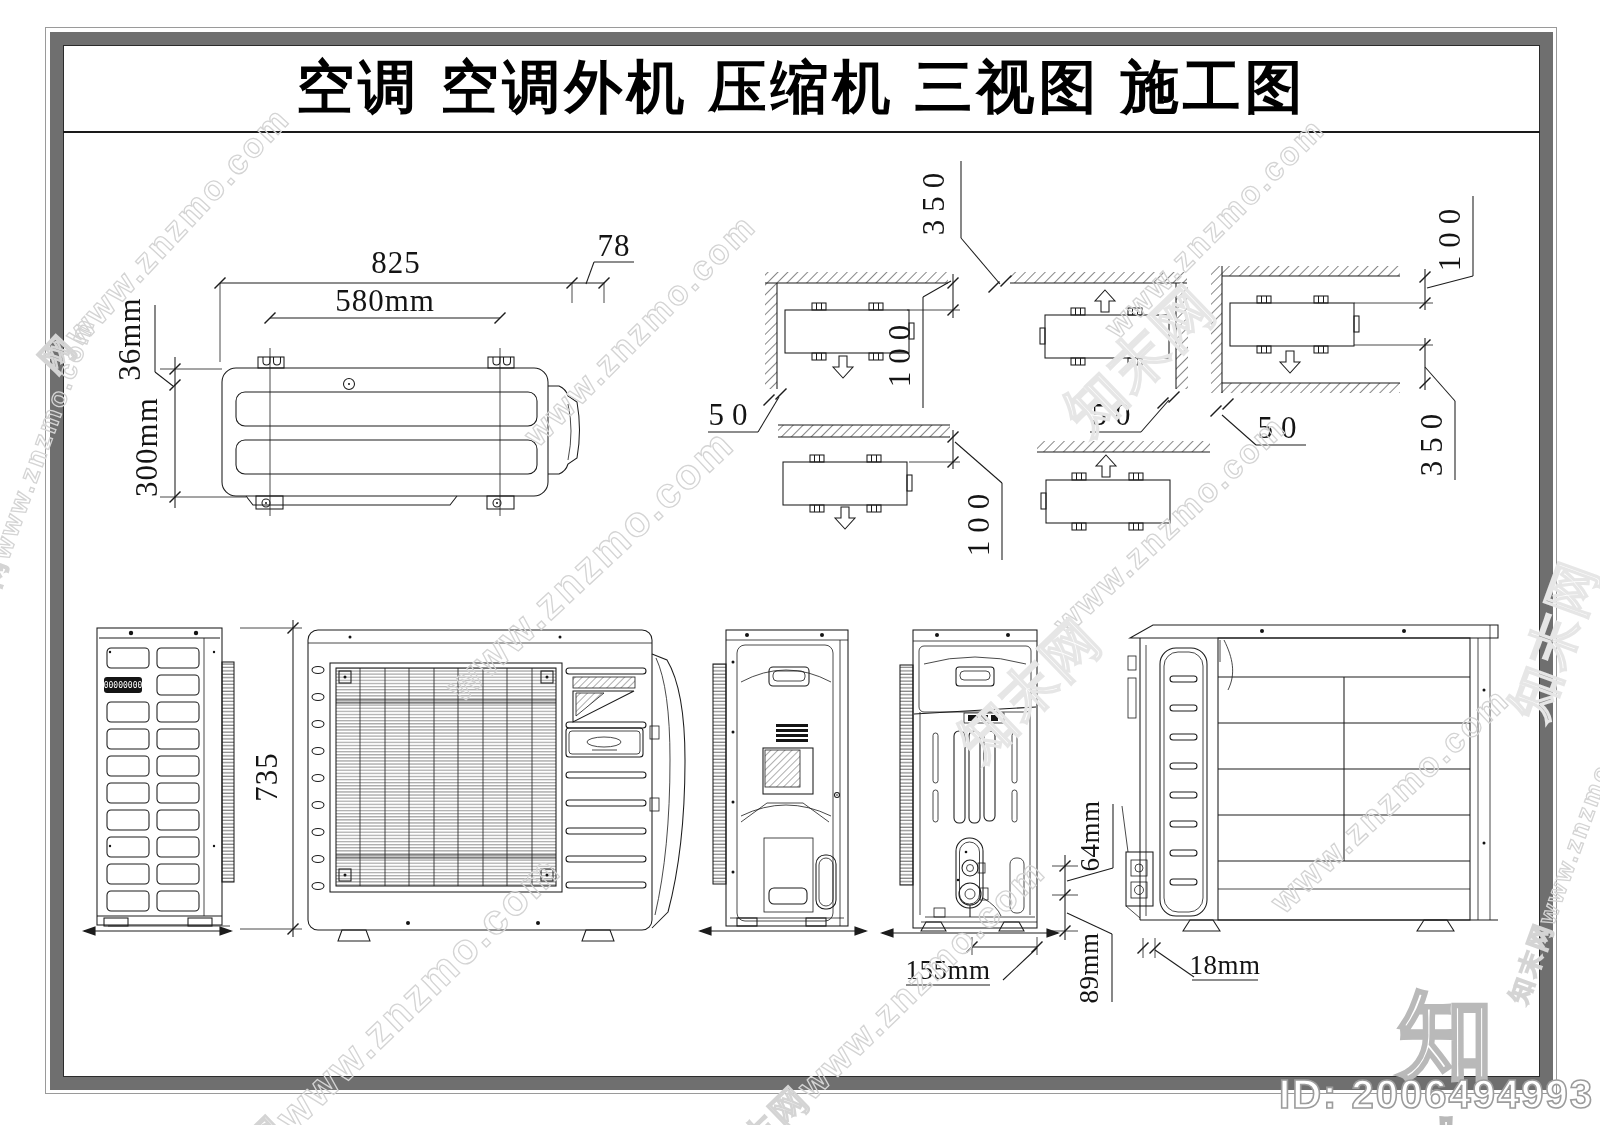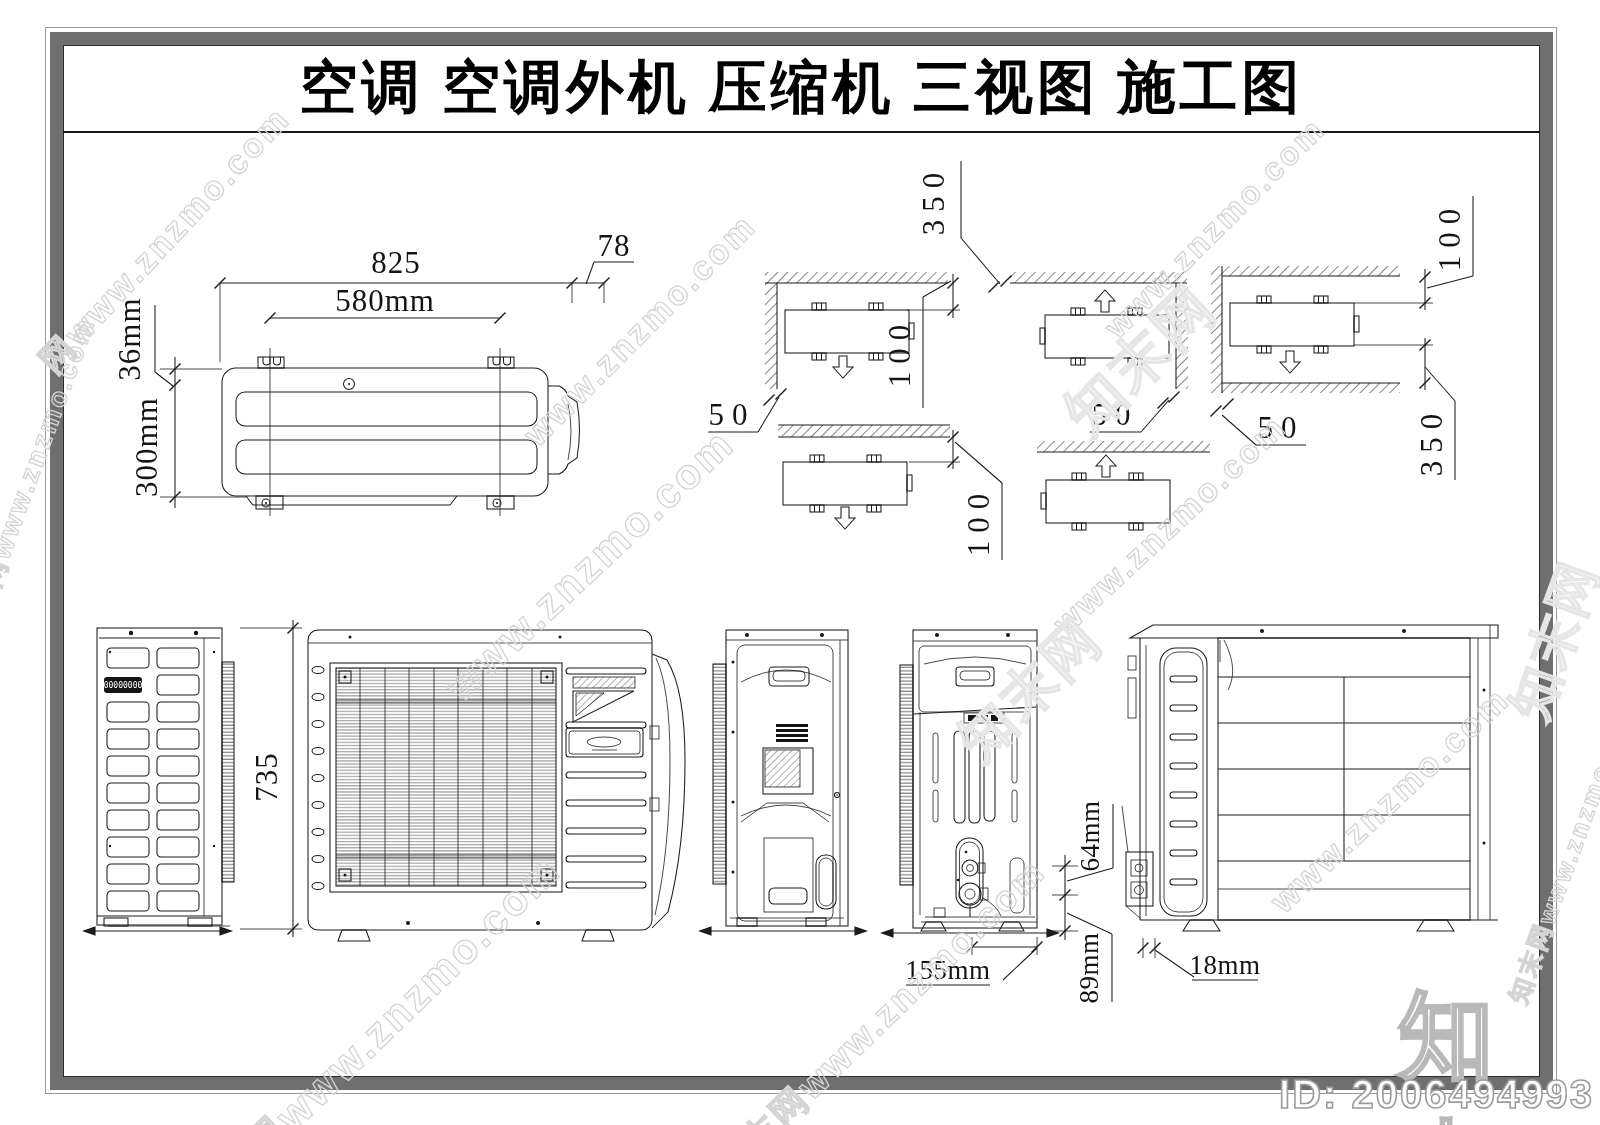--- a/index.html
+++ b/index.html
@@ -2,21 +2,21 @@
 <html><head>
 <meta charset="utf-8">
 <style>
   html,body{margin:0;padding:0;background:#fff;}
   body{width:1600px;height:1125px;position:relative;overflow:hidden;font-family:"Liberation Sans",sans-serif;}
   
   .frame-outer{position:absolute;left:45px;top:27px;width:1510px;height:1065px;border:1px solid #9a9a9a;}
   .frame-gray{position:absolute;left:50px;top:32px;width:1503px;height:1058px;border:13px solid #6f6f6f;box-sizing:border-box;}
   .frame-inner{position:absolute;left:63px;top:45px;width:1477px;height:1032px;border:1px solid #2b2b2b;box-sizing:border-box;}
   .title{position:absolute;left:63px;top:46px;width:1477px;height:84px;display:flex;align-items:center;justify-content:center;
-         font-size:58px;font-weight:bold;letter-spacing:4px;color:#000;white-space:pre;font-family:Liberation Serif, serif;}
+         font-size:58px;font-weight:bold;letter-spacing:4px;color:#000;white-space:pre;}
   .trule{position:absolute;left:63px;top:131px;width:1477px;height:0;border-top:2px solid #1a1a1a;}
   svg.art{position:absolute;left:0;top:0;}
   .ln{stroke:#1c1c1c;fill:none;stroke-width:1.05;}
   .thin{stroke-width:0.8;}
   .blk{fill:#141414;stroke:none;}
   .hat{fill:url(#hat);stroke:none;}
   .hat2{fill:url(#hat2);stroke:#1c1c1c;stroke-width:.8;}
   .fin{fill:url(#fins);stroke:#1c1c1c;}
   .gr{fill:url(#grl);stroke:#1c1c1c;}
   .dim{font-family:"Liberation Serif",serif;font-size:31px;fill:#141414;stroke:none;text-anchor:middle;letter-spacing:1px;}

